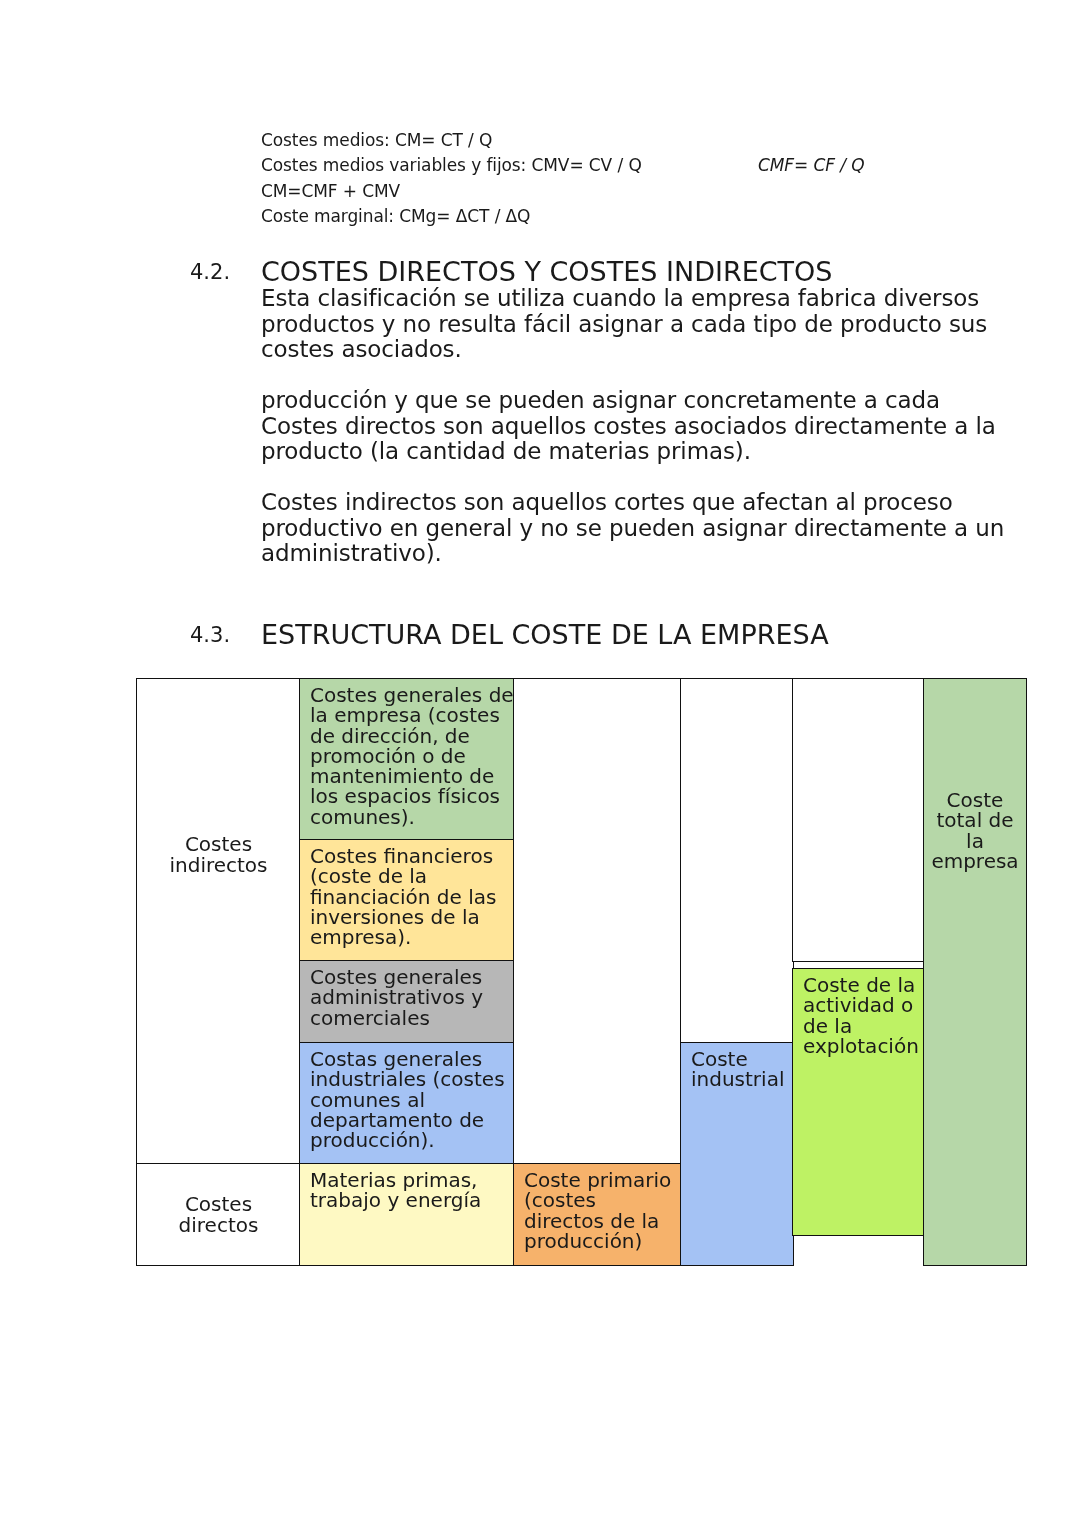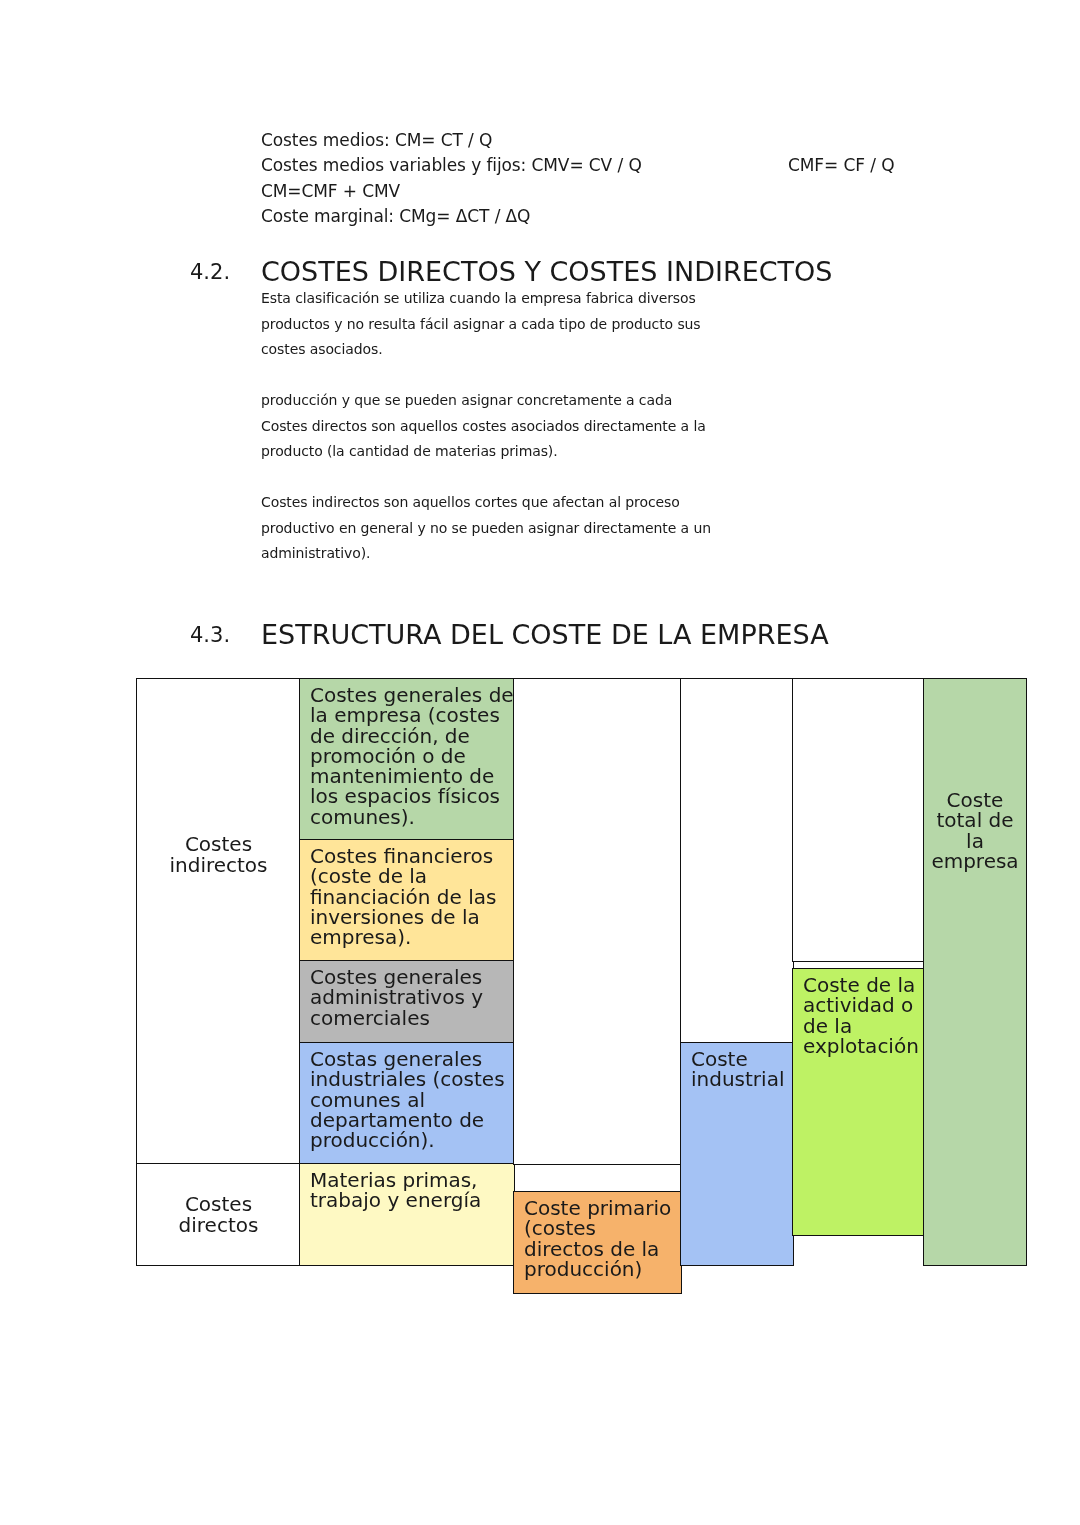--- a/index.html
+++ b/index.html
@@ -1,34 +1,34 @@
 <!DOCTYPE html>
 <html><head>
 <meta charset="utf-8">
 <style>
   html, body { margin: 0; padding: 0; background: #ffffff; }
   body { width: 1080px; height: 1525px; position: relative; overflow: hidden;
          font-family: "DejaVu Sans", sans-serif; color: #1a1a1a; }
   .line { position: absolute; font-size: 17px; line-height: 25.5px; white-space: nowrap; letter-spacing: -0.1px; }
   .heading { position: absolute; font-size: 27px; line-height: 26px; white-space: nowrap; }
   .num { position: absolute; font-size: 21px; line-height: 26px; }
-  .para { position: absolute; left: 261px; font-size: 14px; line-height: 25.5px; width: 720px; letter-spacing: -0.1px; }
+  .para { position: absolute; left: 261px; font-size: 23px; line-height: 25.5px; width: 720px; letter-spacing: -0.1px; }
   .para div { white-space: nowrap; }
 
   .cell { position: absolute; box-sizing: border-box; border: 1.5px solid #111; font-size: 20px; line-height: 20.3px; padding: 6px 10px; overflow: hidden; }
   .cell div { white-space: nowrap; }
   .center { text-align: center; display: flex; flex-direction: column; justify-content: center; }
   .center-top { text-align: center; }
 </style>
 </head>
 <body>
 
 <div class="line" style="left:261px; top:128px;">Costes medios: CM= CT / Q</div>
 <div class="line" style="left:261px; top:153px;">Costes medios variables y fijos: CMV= CV / Q</div>
-<div class="line" style="left:788px; top:153px;">CMF= CF / Q</div>
+<div class="line" style="left:758px; top:153px;font-style:italic;">CMF= CF / Q</div>
 <div class="line" style="left:261px; top:179px;">CM=CMF + CMV</div>
 <div class="line" style="left:261px; top:204px;">Coste marginal: CMg= ΔCT / ΔQ</div>
 
 <div class="num" style="left:190px; top:259px;">4.2.</div>
 <div class="heading" style="left:261px; top:259px;">COSTES DIRECTOS Y COSTES INDIRECTOS</div>
 
 <div class="para" style="top:286px;">
   <div>Esta clasificación se utiliza cuando la empresa fabrica diversos</div>
   <div>productos y no resulta fácil asignar a cada tipo de producto sus</div>
   <div>costes asociados.</div>
@@ -87,21 +87,21 @@
     <div>comunes al</div>
     <div>departamento de</div>
     <div>producción).</div>
   </div>
   <div class="cell" style="left:299px; top:1163px; width:216px; height:103px; background:#fef9c3;">
     <div>Materias primas,</div>
     <div>trabajo y energía</div>
   </div>
 
   <div class="cell" style="left:513px; top:678px; width:169px; height:487px; background:#ffffff;"></div>
-  <div class="cell" style="left:513px; top:1163px; width:169px; height:103px; background:#f6b26b;margin-top:28px;">
+  <div class="cell" style="left:513px; top:1163px; width:169px; height:103px; background:#f6b26b;">
     <div>Coste primario</div>
     <div>(costes</div>
     <div>directos de la</div>
     <div>producción)</div>
   </div>
 
   <div class="cell" style="left:680px; top:678px; width:114px; height:366px; background:#ffffff;"></div>
   <div class="cell" style="left:680px; top:1042px; width:114px; height:224px; background:#a4c2f4;">
     <div>Coste</div>
     <div>industrial</div>

